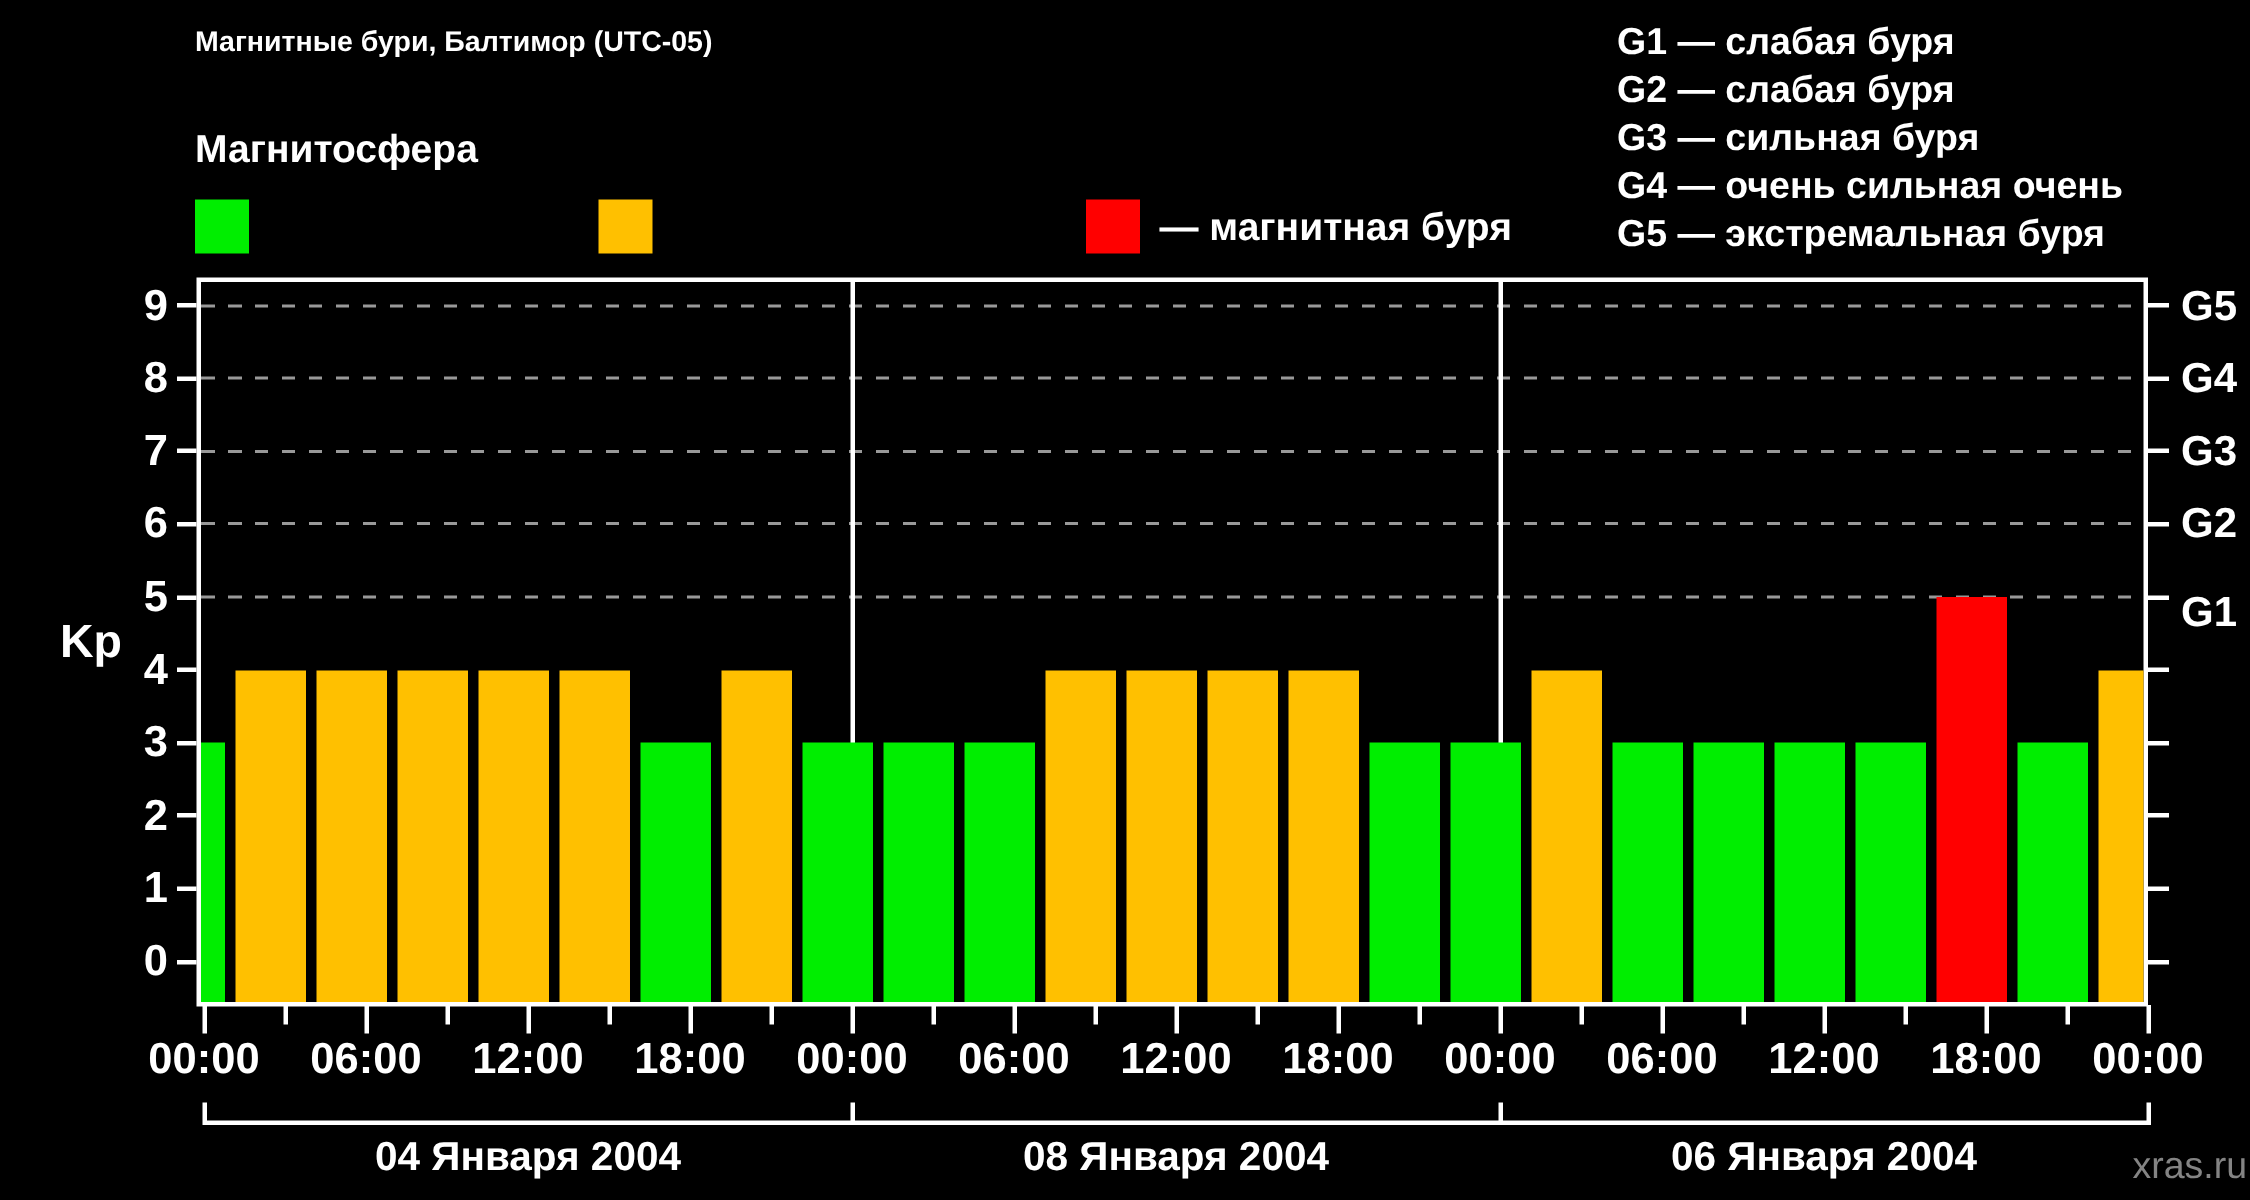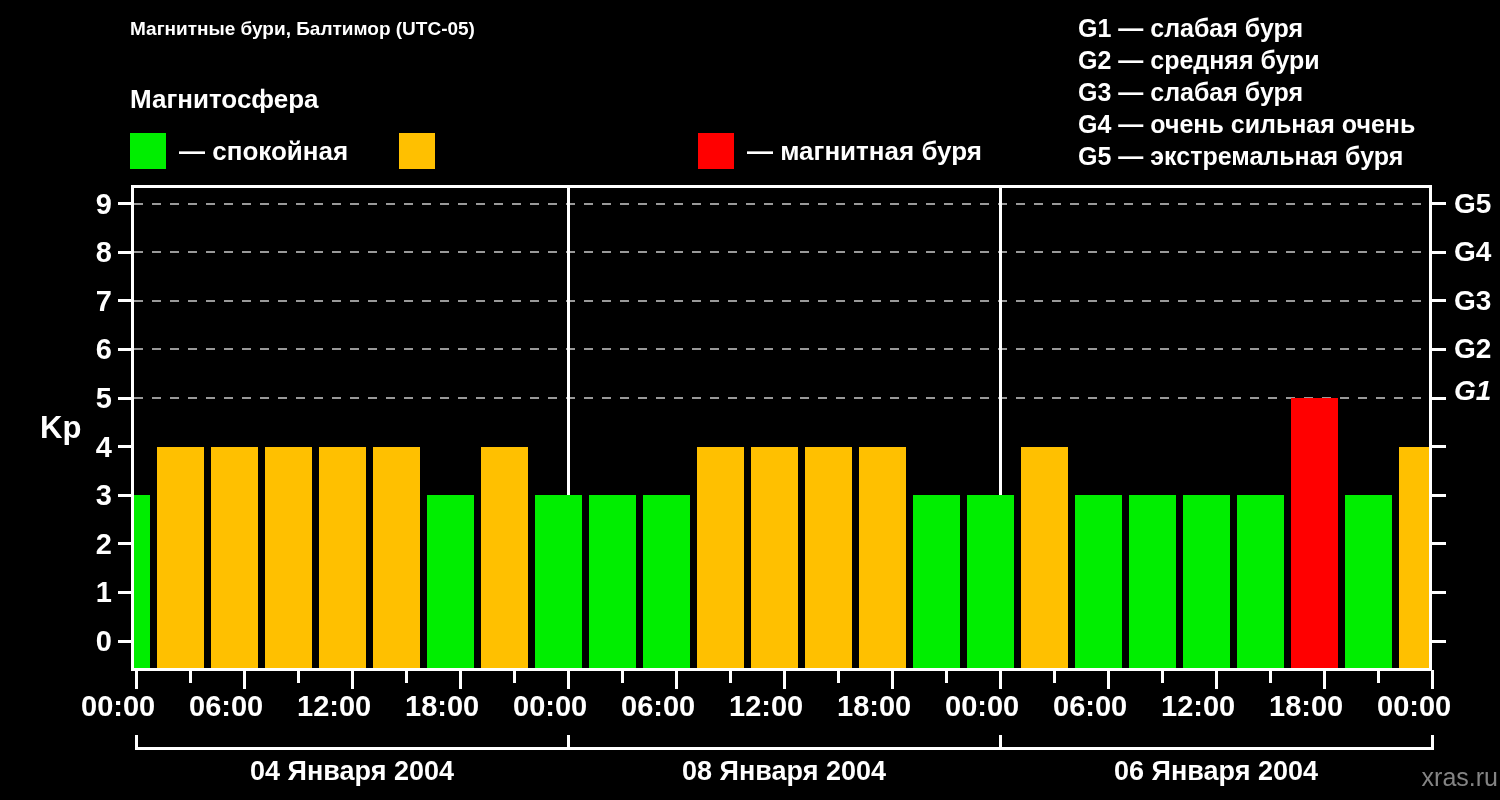--- a/index.html
+++ b/index.html
@@ -18,51 +18,50 @@
   .gridline{position:absolute;left:0;width:1295px;height:2px;
             background:repeating-linear-gradient(to right,#999 0 9px,transparent 9px 18px);}
   .day-sep{position:absolute;top:0;width:3px;height:480px;background:#fff;}
   .kp-bar{position:absolute;}
   .ytick-left{left:118px;width:13px;height:3px;background:#fff;}
   .ytick-right{left:1432px;width:14px;height:3px;background:#fff;}
   .ylabel{left:58px;width:54px;height:32px;line-height:32px;text-align:right;
           font-size:29px;font-weight:bold;}
   .glabel{left:1454px;height:32px;line-height:32px;font-size:28px;font-weight:bold;}
   .xtick{background:#fff;width:3px;}
-  .xlabel{width:110px;text-align:left;top:690px;font-size:29px;font-weight:bold;}
+  .xlabel{width:110px;text-align:center;top:690px;font-size:29px;font-weight:bold;}
   #bracket-line{left:136px;top:747px;width:1296px;height:3px;background:#fff;}
   .bracket-tick{top:735px;width:3px;height:15px;background:#fff;}
   .date-label{width:320px;text-align:center;top:756px;font-size:27px;font-weight:bold;}
   #kp-label{left:40px;top:410px;font-size:31px;font-weight:bold;}
   #watermark{left:1350px;top:763px;width:148px;text-align:right;font-size:25px;color:#848484;}
 </style>
 </head>
 <body>
 
 <div id="stage">
 
   <div id="chart-title" class="abs">Магнитные бури, Балтимор (UTC-05)</div>
   <div id="chart-subtitle" class="abs">Магнитосфера</div>
 
   <div class="legend-item abs" style="left:130px">
     <span class="legend-swatch" id="sw-quiet" style="background: rgb(0, 238, 0);"></span>
-    <span class="legend-label">— спокойная</span>
   </div>
   <div class="legend-item abs" style="left:399px">
     <span class="legend-swatch" id="sw-excited" style="background: rgb(255, 192, 0);"></span>
   </div>
-  <div class="legend-item abs" style="left:698px">
+  <div class="legend-item abs" style="left:724px">
     <span class="legend-swatch" id="sw-storm" style="background: rgb(255, 0, 0);"></span>
     <span class="legend-label">— магнитная буря</span>
   </div>
 
   <div id="g-legend" class="abs">
       <div class="g-line">G1 — слабая буря</div>
-      <div class="g-line">G2 — средняя бури</div>
-      <div class="g-line">G3 — слабая буря</div>
+      <div class="g-line">G2 — слабая буря</div>
+      <div class="g-line">G3 — сильная буря</div>
       <div class="g-line">G4 — очень сильная очень</div>
       <div class="g-line">G5 — экстремальная буря</div>
     </div>
 
   <div id="kp-label" class="abs">Kp</div>
 
   <div id="plot" class="abs">
       <div class="gridline" style="top: 209px;"></div>
       <div class="gridline" style="top: 160.4px;"></div>
       <div class="gridline" style="top: 111.8px;"></div>
@@ -121,21 +120,21 @@
       <div class="ylabel abs" style="top: 333.4px;">6</div>
       <div class="ytick-left abs" style="top: 299.3px;"></div>
       <div class="ytick-right abs" style="top: 299.3px;"></div>
       <div class="ylabel abs" style="top: 284.8px;">7</div>
       <div class="ytick-left abs" style="top: 250.7px;"></div>
       <div class="ytick-right abs" style="top: 250.7px;"></div>
       <div class="ylabel abs" style="top: 236.2px;">8</div>
       <div class="ytick-left abs" style="top: 202.1px;"></div>
       <div class="ytick-right abs" style="top: 202.1px;"></div>
       <div class="ylabel abs" style="top: 187.6px;">9</div>
-      <div class="glabel abs" style="top: 375px; font-style: italic;">G1</div>
+      <div class="glabel abs" style="top: 392px;">G1</div>
       <div class="glabel abs" style="top: 333.4px;">G2</div>
       <div class="glabel abs" style="top: 284.8px;">G3</div>
       <div class="glabel abs" style="top: 236.2px;">G4</div>
       <div class="glabel abs" style="top: 187.6px;">G5</div>
       <div class="xtick abs" style="left: 134.5px; top: 670px; height: 19px;"></div>
       <div class="xtick abs" style="left: 188.5px; top: 670px; height: 13px;"></div>
       <div class="xtick abs" style="left: 242.5px; top: 670px; height: 19px;"></div>
       <div class="xtick abs" style="left: 296.5px; top: 670px; height: 13px;"></div>
       <div class="xtick abs" style="left: 350.5px; top: 670px; height: 19px;"></div>
       <div class="xtick abs" style="left: 404.5px; top: 670px; height: 13px;"></div>

